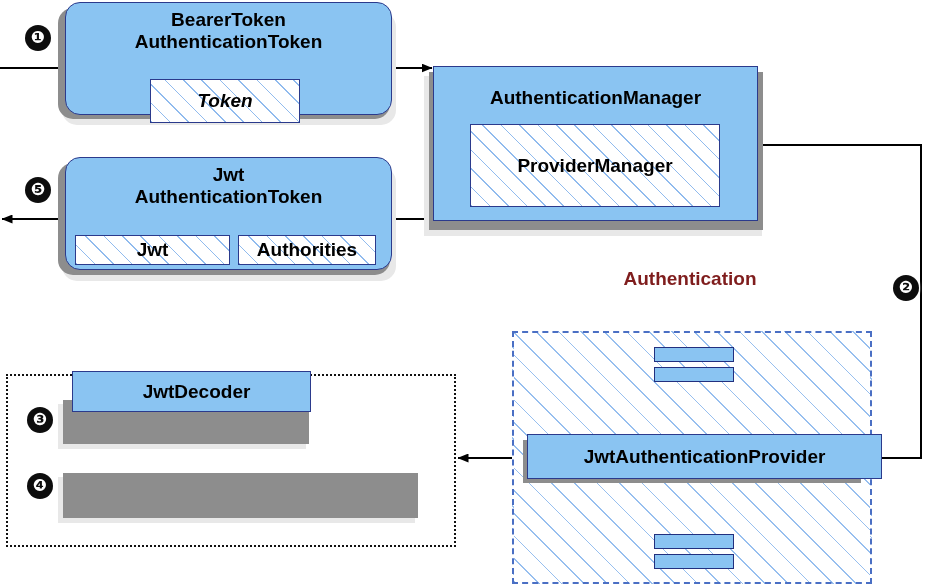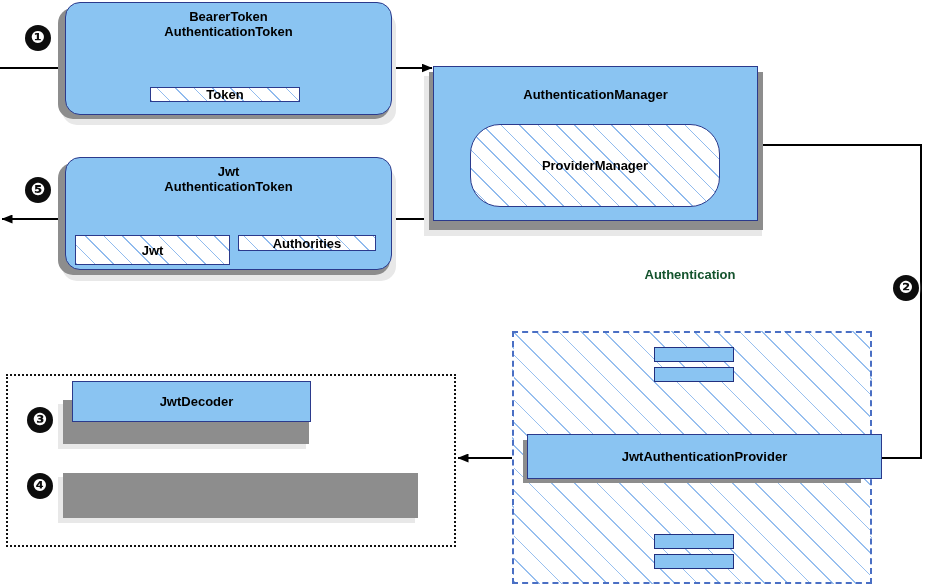--- a/index.html
+++ b/index.html
@@ -114,26 +114,26 @@
     line-height:26px;
     text-align:center;
     z-index:6;
     box-shadow:0 0 2px 1px rgba(255,255,255,.9);
   }
 
   
   .caption{
     position:absolute;
     font-weight:bold;
-    color:#14532d;
+    color:#7f1d1d;
     text-align:center;
     line-height:1.12;
     z-index:5;
   }
-  .t19{font-size:13px;}
+  .t19{font-size:19px;}
 </style>
 </head>
 <body>
 
 <div id="stage">
 
   <svg id="svg-layer" viewBox="0 0 932 584">
     <defs>
       <marker id="arrowhead" markerWidth="11" markerHeight="9" refX="10.5" refY="4.5" orient="auto" markerUnits="userSpaceOnUse">
         <path d="M0,0 L11,4.5 L0,9 z" fill="#000"></path>
@@ -179,52 +179,52 @@
   </div>
 
   <div class="stack-bar" style="left:654px;top:534px;width:80px;height:15px;"></div>
   <div class="stack-bar" style="left:654px;top:554px;width:80px;height:15px;"></div>
 
   <div class="shadow2" style="left:424px;top:76px;width:338px;height:160px;"></div>
   <div class="shadow" style="left:429px;top:72px;width:334px;height:158px;"></div>
   <div class="node" style="left:433px;top:66px;width:325px;height:155px;flex-direction:column;justify-content:flex-start;padding-top:20px;">
     <span class="t19">AuthenticationManager</span>
   </div>
-  <div class="hatch t19" style="left:470px;top:124px;width:250px;height:83px;border-radius:30px;">
+  <div class="hatch t19" style="left:470px;top:124px;width:250px;height:83px;">
     <span>ProviderManager</span>
   </div>
 
   <div class="shadow2 rounded" style="left:62px;top:12px;width:334px;height:113px;"></div>
   <div class="shadow rounded" style="left:58px;top:8px;width:332px;height:111px;"></div>
   <div class="node rounded" style="left:65px;top:2px;width:327px;height:113px;flex-direction:column;justify-content:flex-start;padding-top:6px;">
     <span class="t19">BearerToken</span>
     <span class="t19">AuthenticationToken</span>
   </div>
-  <div class="hatch t19" style="left:150px;top:87px;width:150px;height:15px;">
+  <div class="hatch t19" style="left:150px;top:79px;width:150px;height:44px;font-style:italic;">
     <span>Token</span>
   </div>
 
   <div class="shadow2 rounded" style="left:62px;top:167px;width:334px;height:114px;"></div>
   <div class="shadow rounded" style="left:58px;top:163px;width:332px;height:112px;"></div>
   <div class="node rounded" style="left:65px;top:157px;width:327px;height:113px;flex-direction:column;justify-content:flex-start;padding-top:6px;">
     <span class="t19">Jwt</span>
     <span class="t19">AuthenticationToken</span>
   </div>
   <div class="hatch t19" style="left:75px;top:235px;width:155px;height:30px;">
     <span>Jwt</span>
   </div>
-  <div class="hatch t19" style="left:238px;top:235px;width:138px;height:16px;">
+  <div class="hatch t19" style="left:238px;top:235px;width:138px;height:30px;">
     <span>Authorities</span>
   </div>
 
   <div class="dotted-box" style="left:6px;top:374px;width:450px;height:173px;"></div>
 
   <div class="shadow2" style="left:58px;top:404px;width:248px;height:45px;"></div>
   <div class="shadow" style="left:63px;top:400px;width:246px;height:44px;"></div>
-  <div class="node t19" style="left:72px;top:381px;width:239px;height:41px;padding-left:10px;">
+  <div class="node t19" style="left:72px;top:371px;width:239px;height:41px;padding-left:10px;">
     <span>JwtDecoder</span>
   </div>
 
   <div class="shadow2" style="left:58px;top:477px;width:357px;height:46px;"></div>
   <div class="shadow" style="left:63px;top:473px;width:355px;height:45px;"></div>
 
   <div class="badge" style="left:25px;top:25px;">❶</div>
   <div class="badge" style="left:25px;top:177px;">❺</div>
   <div class="badge" style="left:893px;top:275px;">❷</div>
   <div class="badge" style="left:27px;top:407px;">❸</div>

